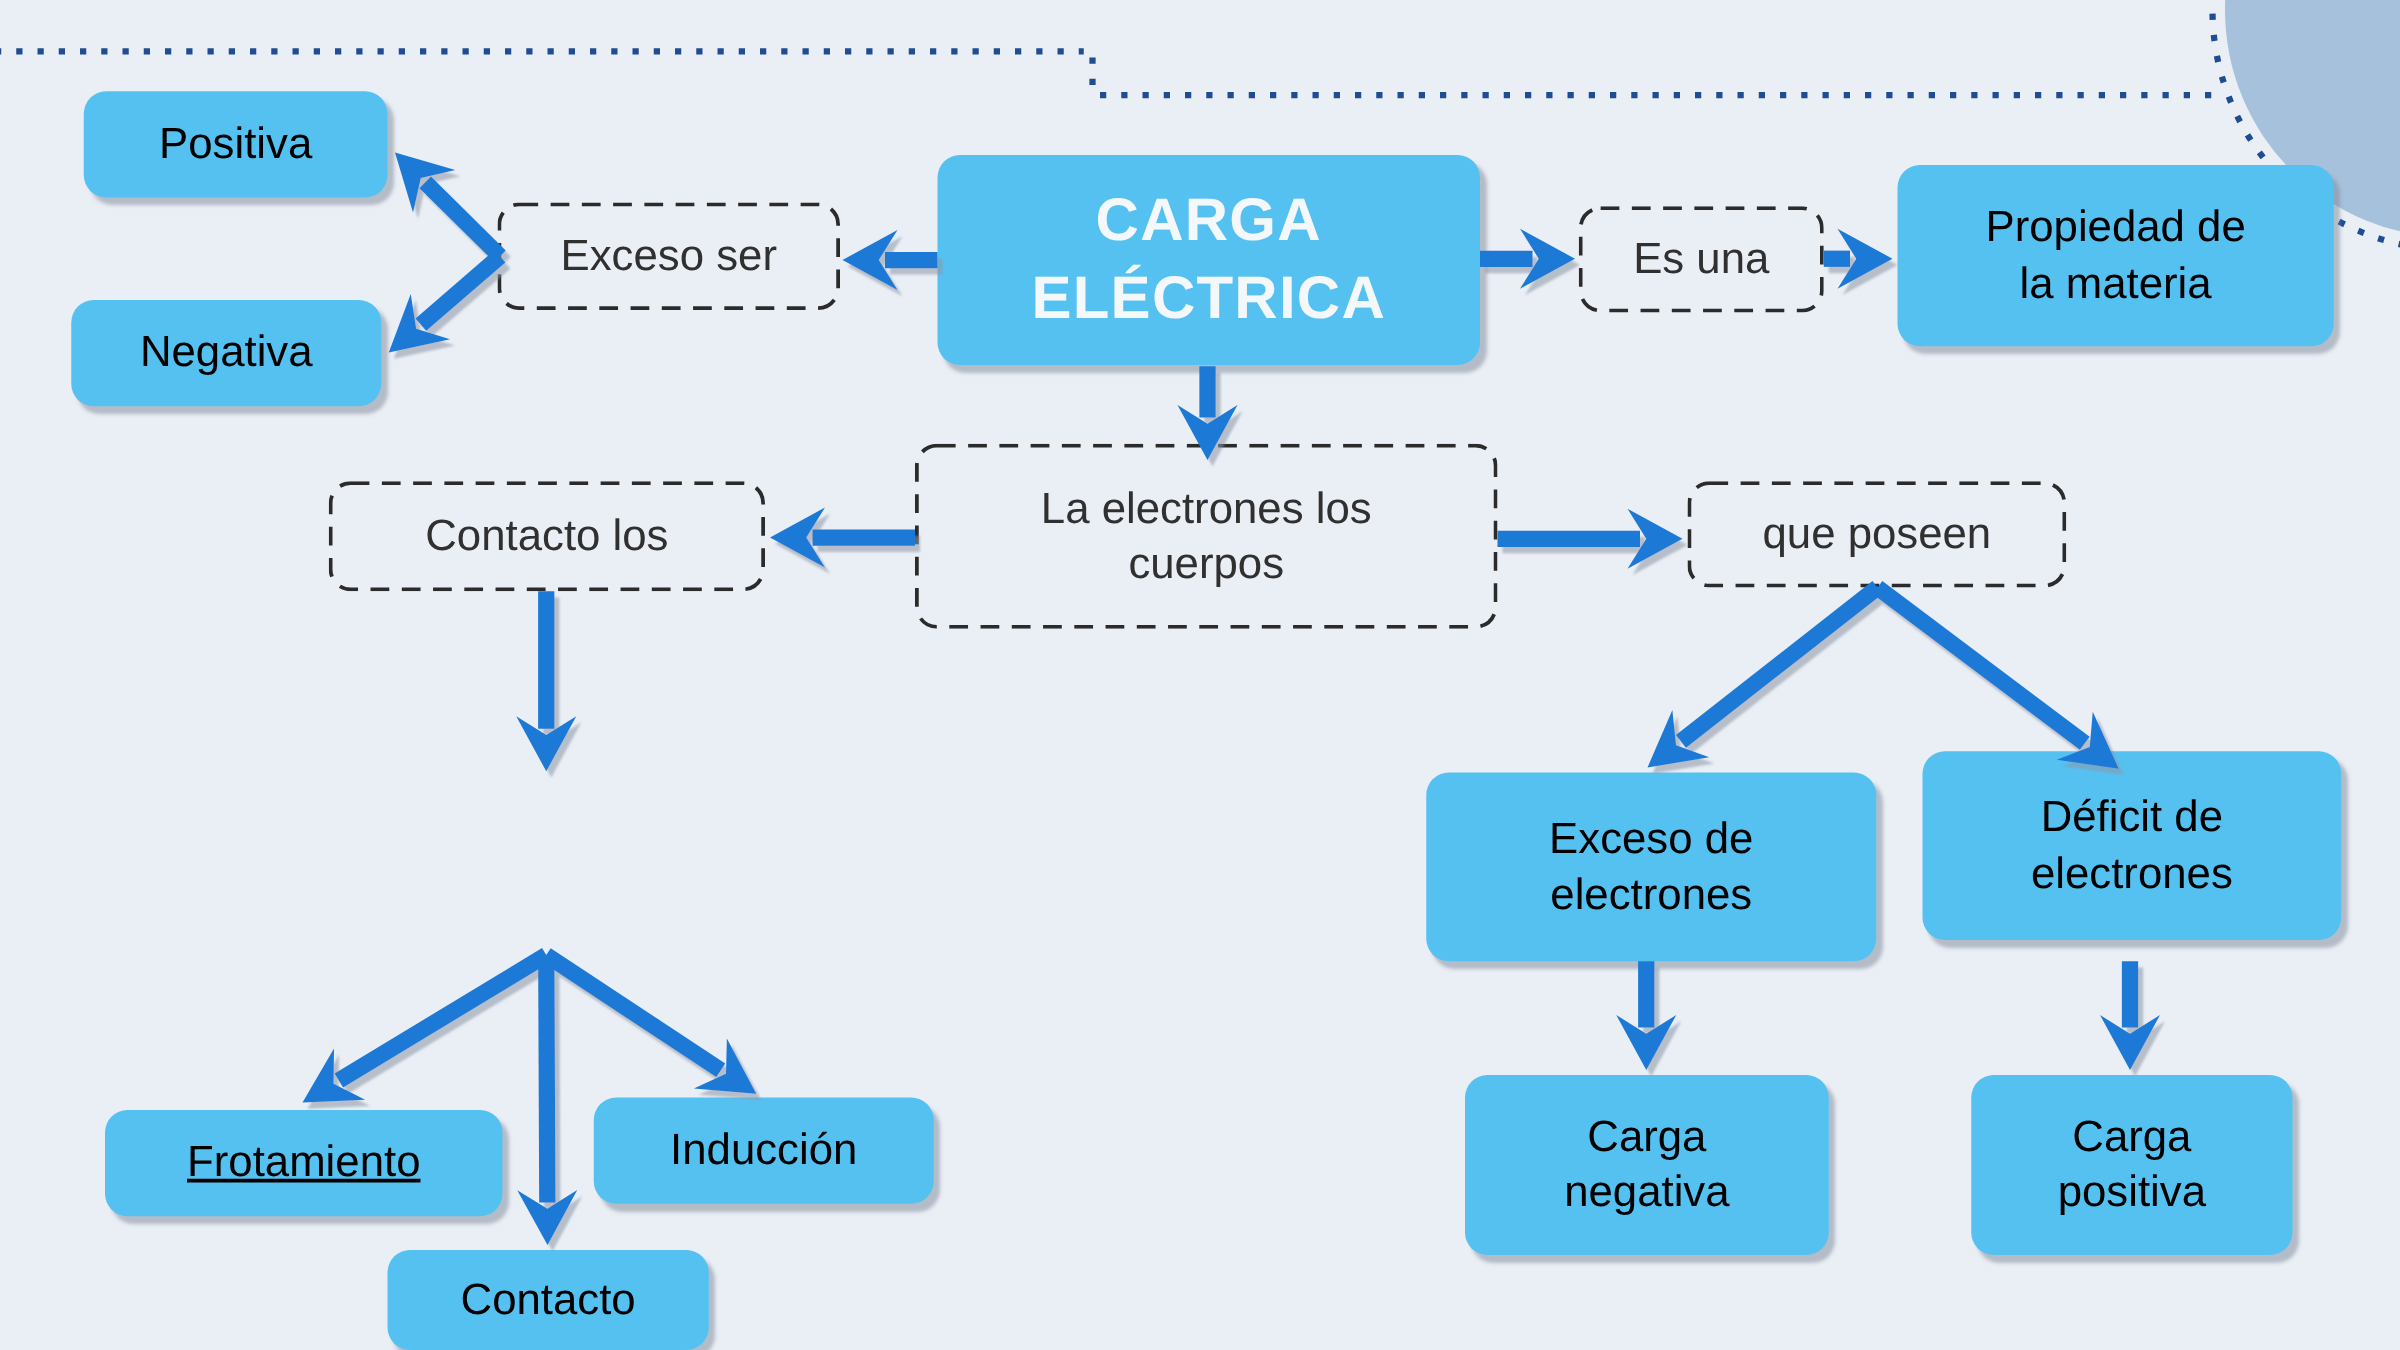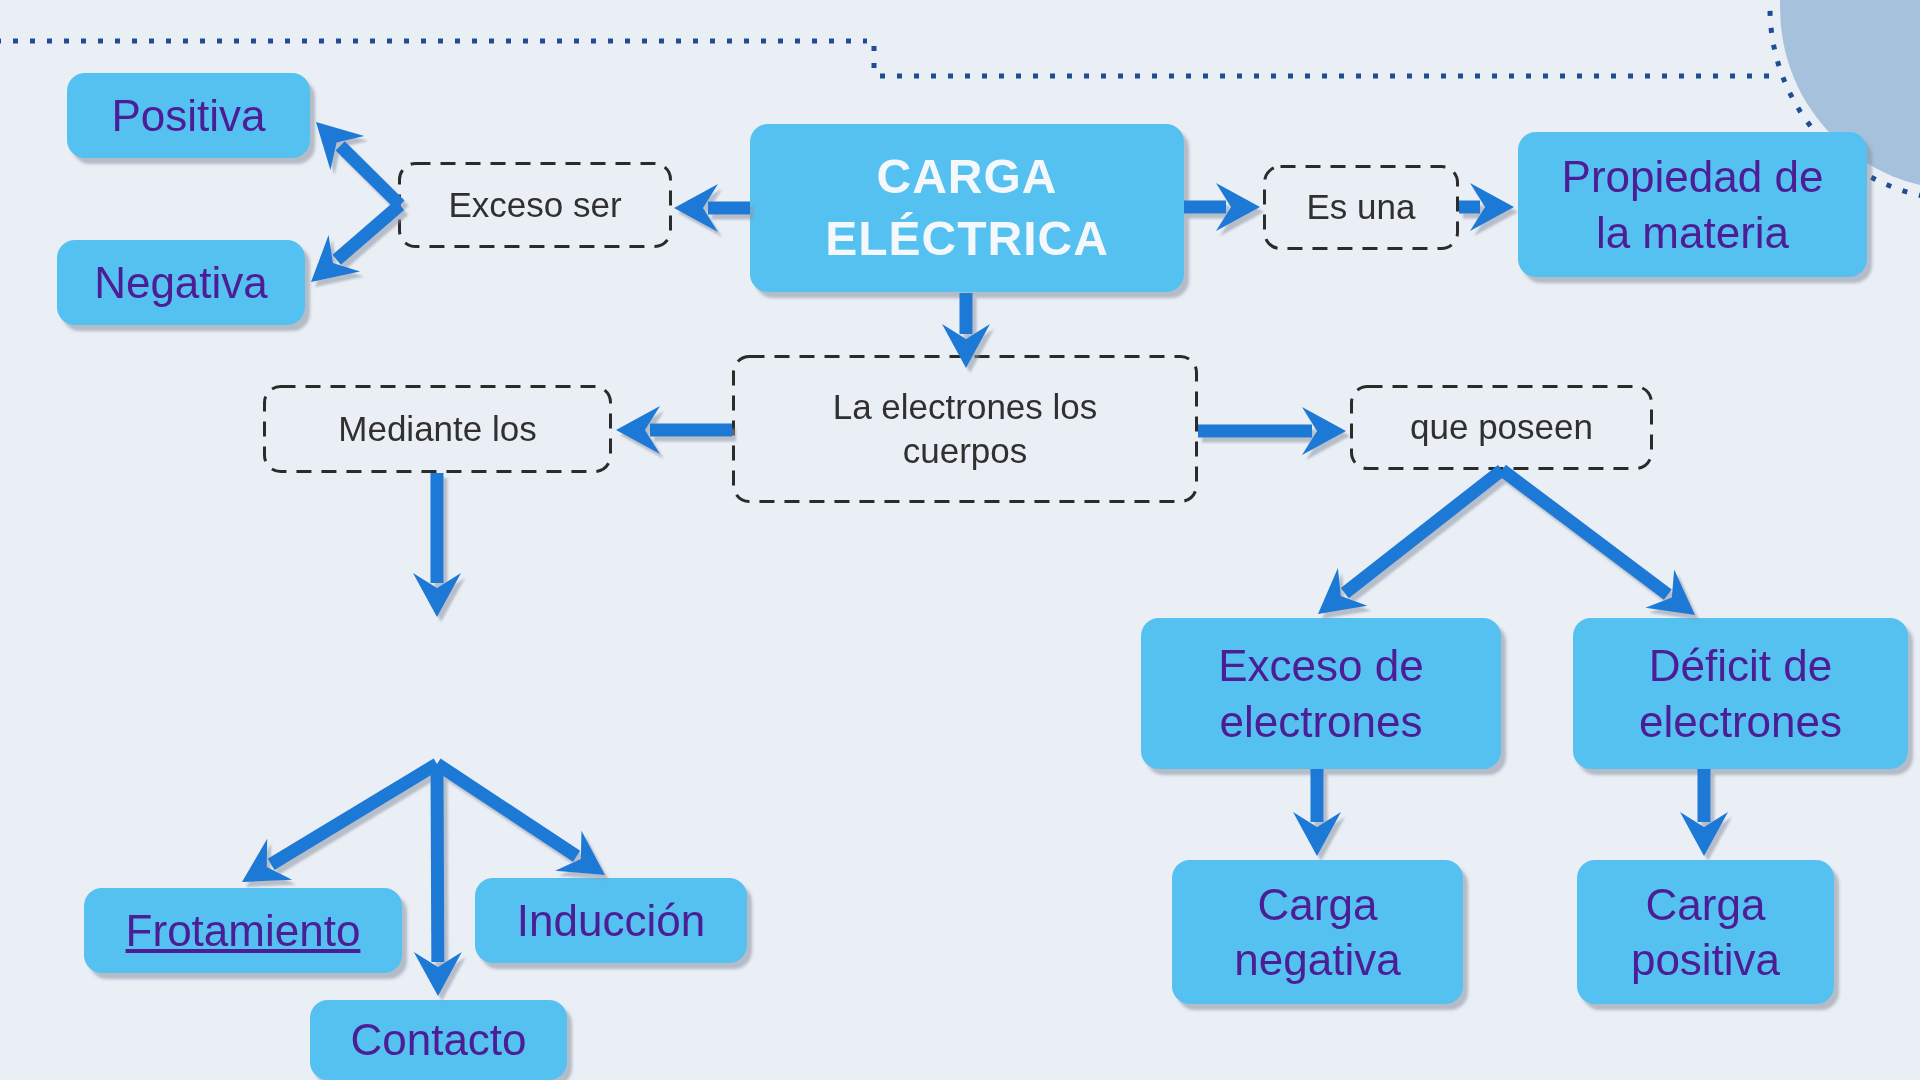--- a/index.html
+++ b/index.html
@@ -11,21 +11,21 @@
   .layer{position:absolute;left:0;top:0;width:1920px;height:1080px}
   #decor-layer{z-index:0}
   #node-layer{z-index:1}
   #arrow-layer{z-index:2;pointer-events:none}
   .node{
     position:absolute;display:flex;align-items:center;justify-content:center;
     text-align:center;box-sizing:border-box;border-radius:18px;
     white-space:pre-line;line-height:1.26;
   }
   .node.solid{
-    background:#55c1f1;color:#4c1d95;font-size:44px;
+    background:#55c1f1;color:#000000;font-size:35px;
     box-shadow:5px 6px 3px rgba(125,138,154,.5);
   }
   .node.dashed{color:#303030;font-size:35px;background:transparent}
   .node.emphasis{font-size:48px;font-weight:bold;color:#f4f8fa;letter-spacing:1px;line-height:1.3}
   .node svg.dash{position:absolute;left:0;top:0;pointer-events:none}
   .node span{position:relative;z-index:1}
 </style>
 </head>
 <body>
 
@@ -49,30 +49,30 @@
         <rect x="1.5" y="1.5" width="193" height="82" rx="16" fill="none" stroke="#2b2b2b" stroke-width="3" stroke-dasharray="15 10"></rect>
       </svg><span>Es una</span></div>
     <div class="node solid" style="left: 1518px; top: 132px; width: 349px; height: 145px;"><span>Propiedad de
 la materia</span></div>
     <div class="node dashed" style="left: 732px; top: 355px; width: 466px; height: 148px;"><svg class="dash" width="466" height="148">
         <rect x="1.5" y="1.5" width="463" height="145" rx="16" fill="none" stroke="#2b2b2b" stroke-width="3" stroke-dasharray="15 10"></rect>
       </svg><span>La electrones los
 cuerpos</span></div>
     <div class="node dashed" style="left: 263px; top: 385px; width: 349px; height: 88px;"><svg class="dash" width="349" height="88">
         <rect x="1.5" y="1.5" width="346" height="85" rx="16" fill="none" stroke="#2b2b2b" stroke-width="3" stroke-dasharray="15 10"></rect>
-      </svg><span>Mediante los</span></div>
+      </svg><span>Contacto los</span></div>
     <div class="node dashed" style="left: 1350px; top: 385px; width: 303px; height: 85px;"><svg class="dash" width="303" height="85">
         <rect x="1.5" y="1.5" width="300" height="82" rx="16" fill="none" stroke="#2b2b2b" stroke-width="3" stroke-dasharray="15 10"></rect>
       </svg><span>que poseen</span></div>
     <div class="node solid" style="left: 84px; top: 888px; width: 318px; height: 85px; text-decoration: underline;"><span>Frotamiento</span></div>
     <div class="node solid" style="left: 310px; top: 1000px; width: 257px; height: 80px;"><span>Contacto</span></div>
     <div class="node solid" style="left: 475px; top: 878px; width: 272px; height: 85px;"><span>Inducción</span></div>
     <div class="node solid" style="left: 1141px; top: 618px; width: 360px; height: 151px;"><span>Exceso de
 electrones</span></div>
-    <div class="node solid" style="left: 1538px; top: 618px; width: 335px; height: 151px; margin-left: 35px;"><span>Déficit de
+    <div class="node solid" style="left: 1538px; top: 601px; width: 335px; height: 151px;"><span>Déficit de
 electrones</span></div>
     <div class="node solid" style="left: 1172px; top: 860px; width: 291px; height: 144px;"><span>Carga
 negativa</span></div>
     <div class="node solid" style="left: 1577px; top: 860px; width: 257px; height: 144px;"><span>Carga
 positiva</span></div>
   </div>
 
 <svg id="arrow-layer" class="layer" width="1920" height="1080">
   <defs>
     <filter id="arrow-shadow" x="-20%" y="-20%" width="140%" height="140%">

